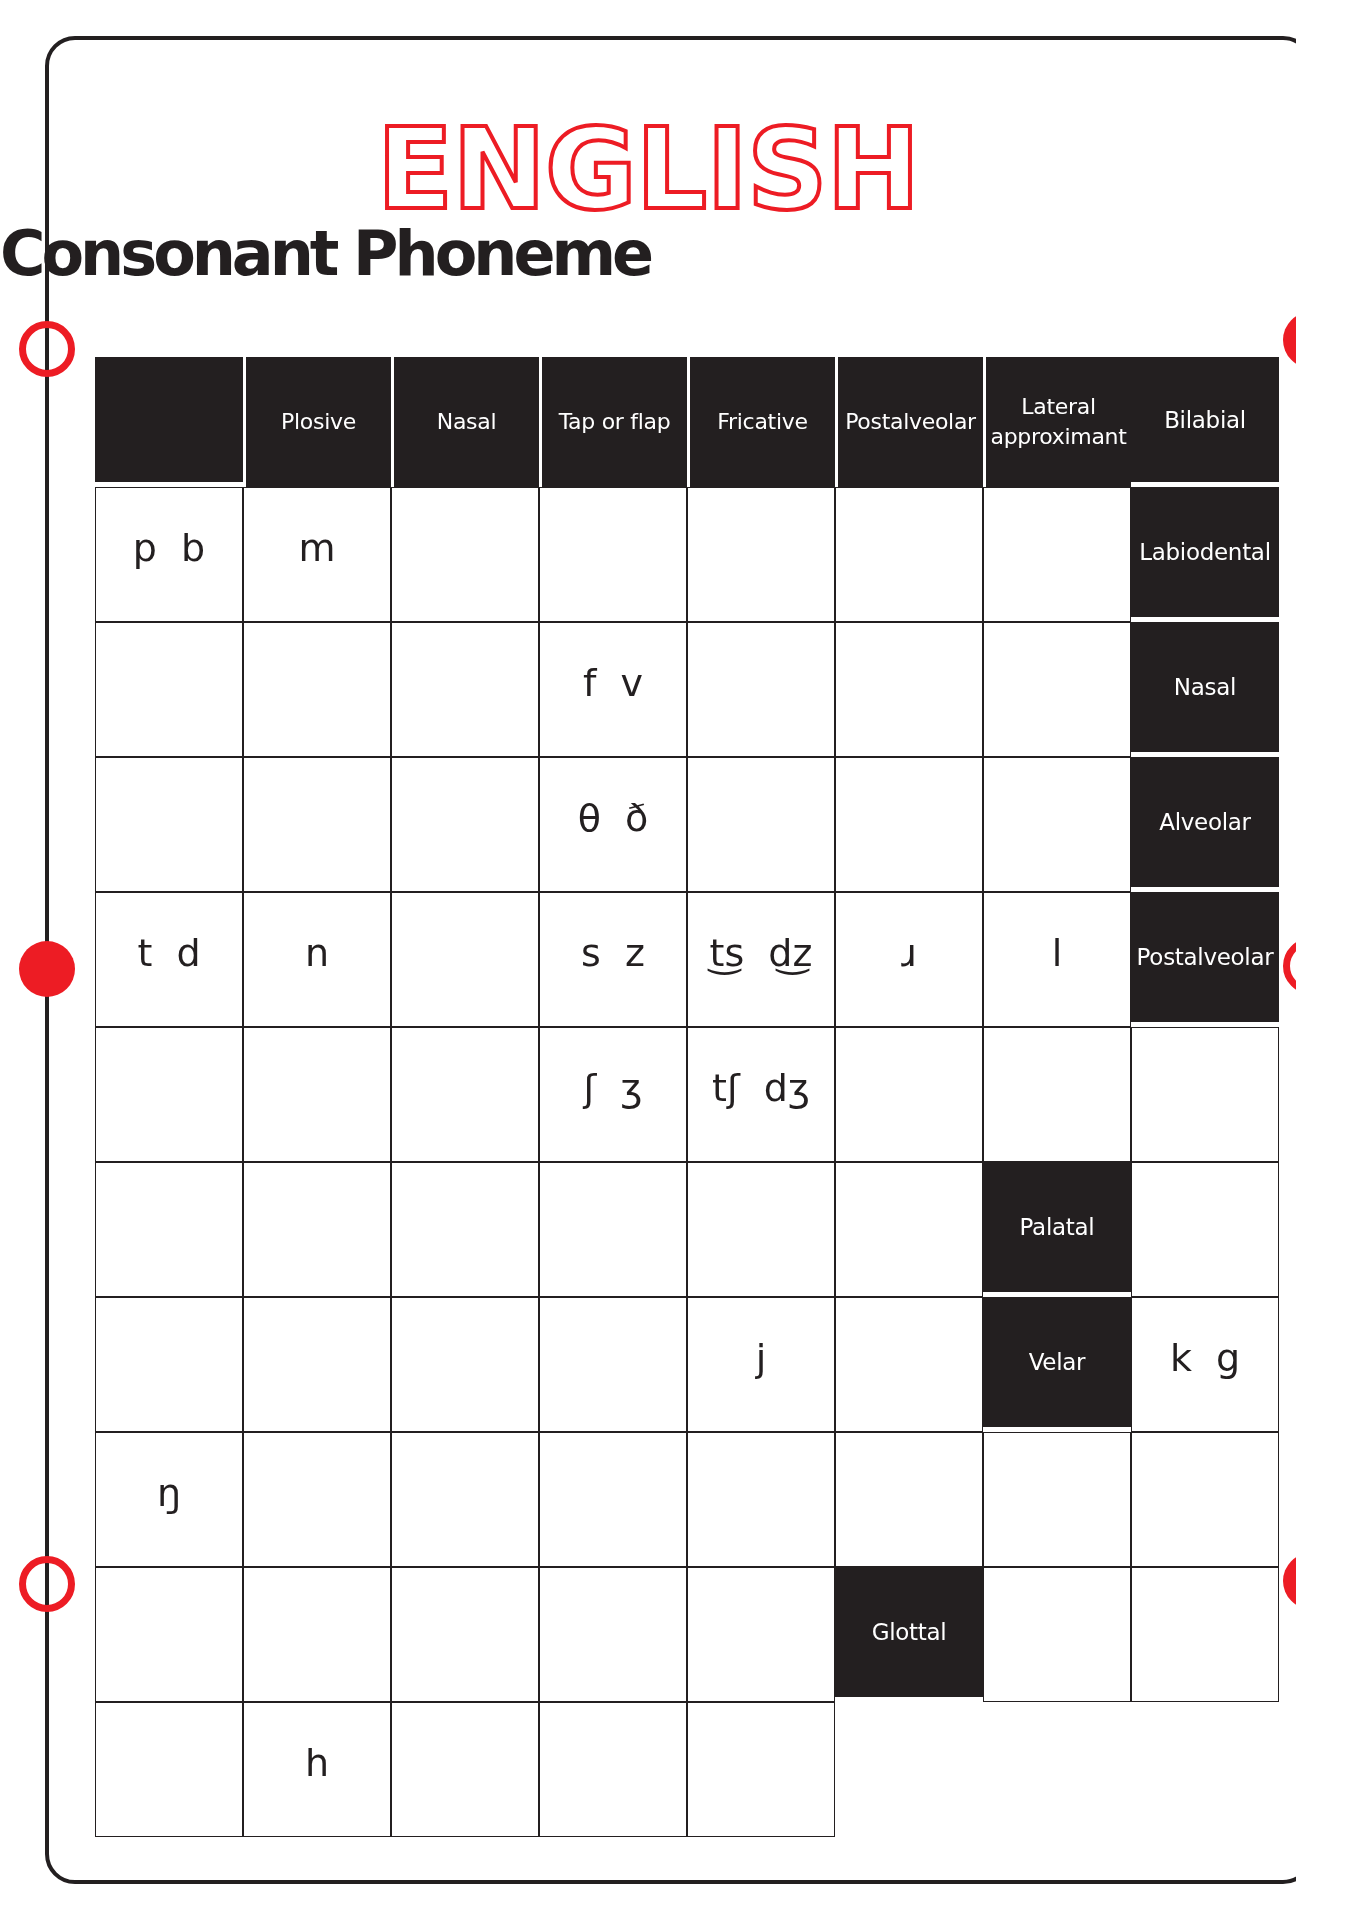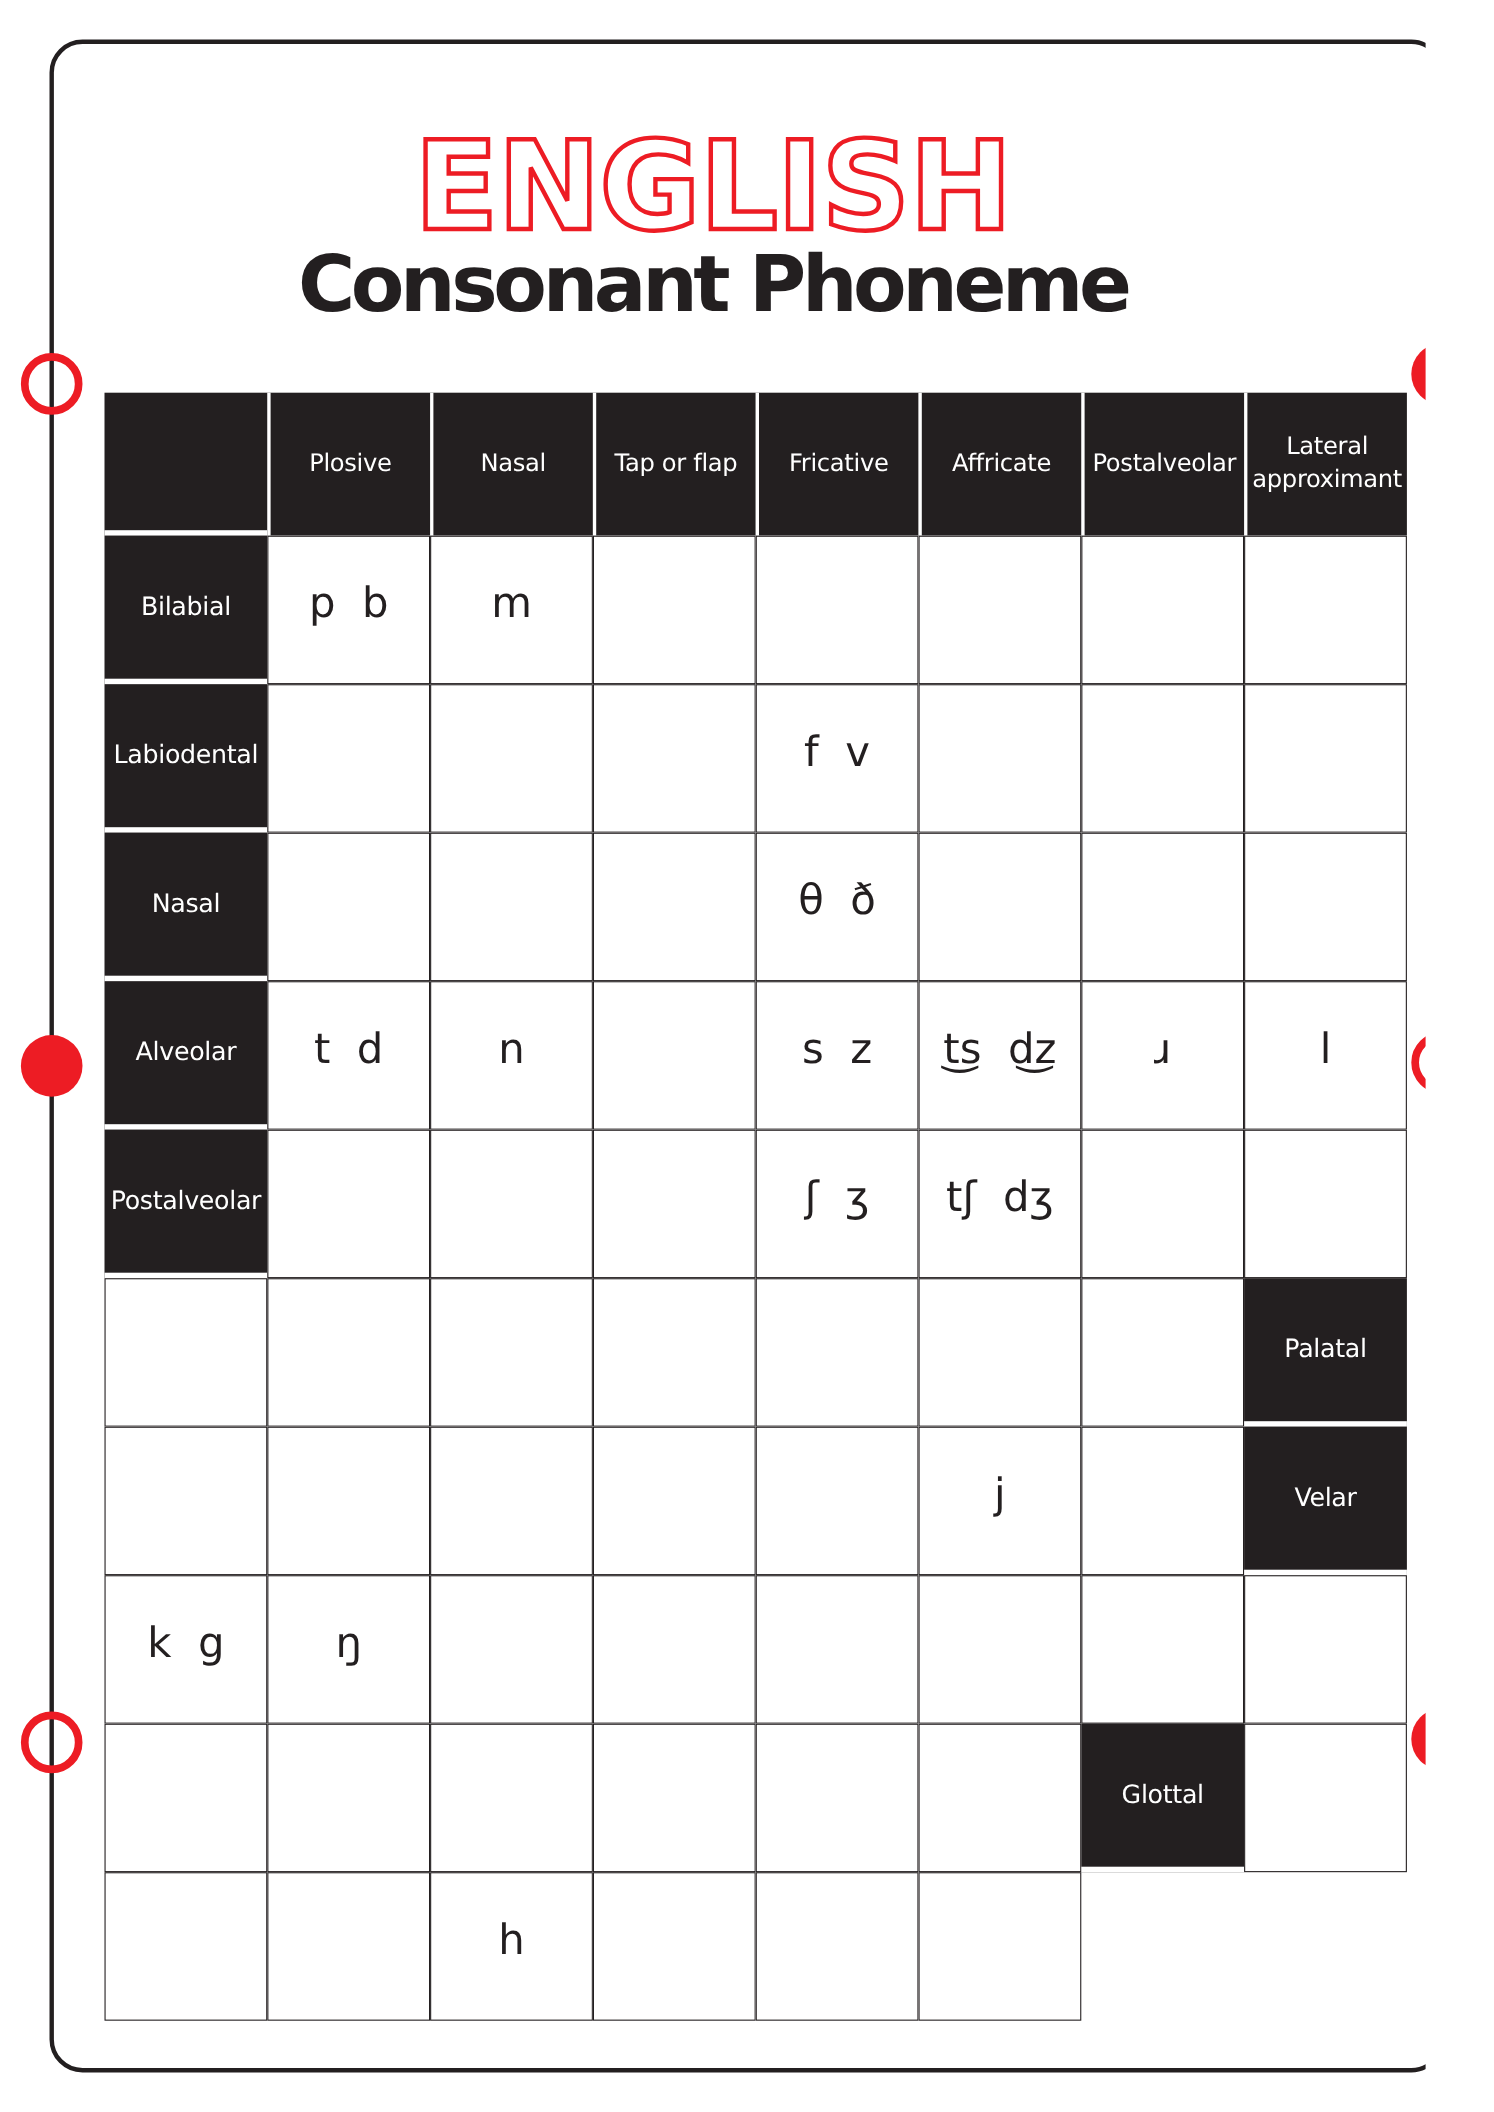--- a/index.html
+++ b/index.html
@@ -20,22 +20,22 @@
   .mark.filled { background:var(--accent); }
 
   .title-outline {
     position:absolute; top:100px; left:50%; transform:translateX(-50%);
   }
   .title-outline text {
     font-family:"DejaVu Sans", sans-serif; font-weight:bold; font-size:112px;
     letter-spacing:-1px; fill:#ffffff; stroke:var(--accent); stroke-width:4px;
   }
   .title-main {
-    position:absolute; top:220px; left:0; width:100%; text-align:center;
-    font-size:71px; font-weight:bold; letter-spacing:-4px; color:var(--ink);
+    position:absolute; top:220px; left:0; width:100%; 
+    font-size:62px; font-weight:bold; letter-spacing:-4px; color:var(--ink);
     line-height:1.1;
   }
 
   .phoneme-table {
     position:absolute; left:95px; top:357px;
     display:grid;
     grid-template-columns:148px repeat(7, 148px);
     grid-template-rows:130px repeat(10, 135px);
   }
   .corner-cell {
@@ -79,21 +79,20 @@
   </svg>
 
   <div class="title-main">Consonant Phoneme</div>
 
   <div class="phoneme-table">
       <div class="corner-cell"></div>
       <div class="col-header">Plosive</div>
       <div class="col-header">Nasal</div>
       <div class="col-header">Tap or flap</div>
       <div class="col-header">Fricative</div>
-      <div class="col-header">Affricate</div>
       <div class="col-header">Postalveolar</div>
       <div class="col-header">Lateral approximant</div>
       <div class="row-label">Bilabial</div>
       <div class="body-cell">p b</div>
       <div class="body-cell">m</div>
       <div class="body-cell"></div>
       <div class="body-cell"></div>
       <div class="body-cell"></div>
       <div class="body-cell"></div>
       <div class="body-cell"></div>

